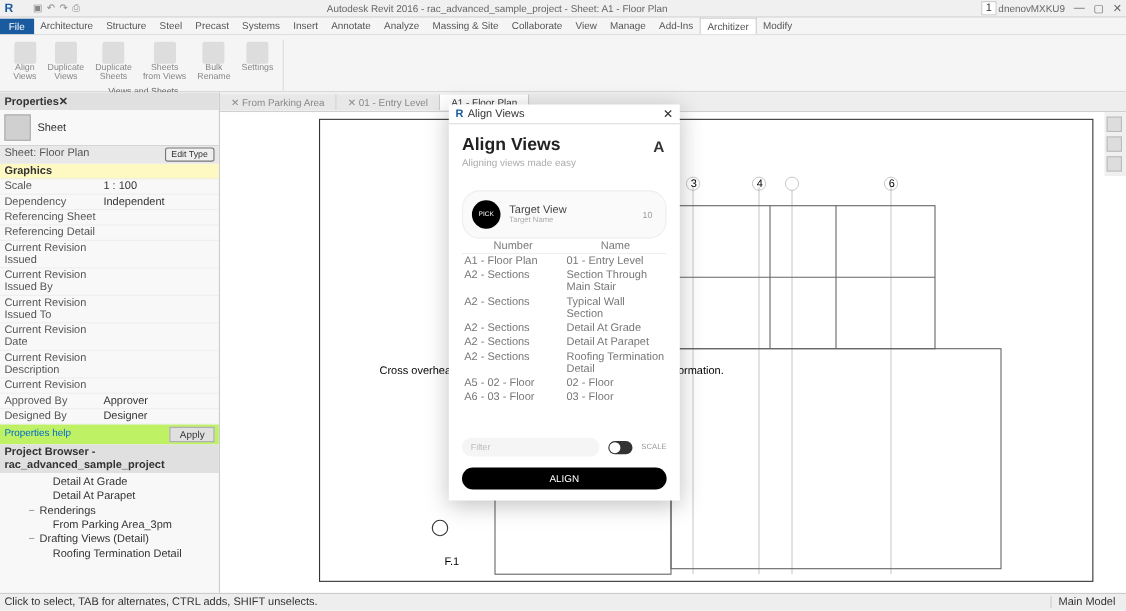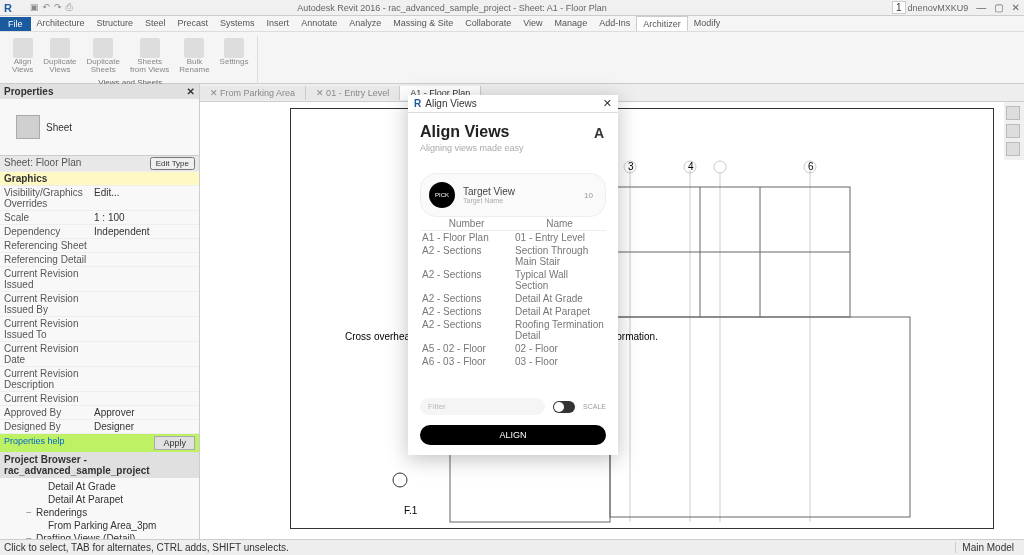--- a/index.html
+++ b/index.html
@@ -15,22 +15,22 @@
 .menubar .tab.active{background:#fff;border:1px solid #ccc;border-bottom:none}
 .ribbon{height:52px;background:#f5f5f5;border-bottom:1px solid #ccc;display:flex;align-items:flex-start;padding:4px}
 .ribbon-group{display:flex;flex-direction:column;align-items:center;padding:0 4px;border-right:1px solid #ddd}
 .ribbon-btns{display:flex;gap:2px}
 .ribbon-btn{display:flex;flex-direction:column;align-items:center;padding:2px 4px;cursor:pointer}
 .ribbon-btn .ico{width:20px;height:20px;background:#ddd;border-radius:2px}
 .ribbon-btn span{font-size:8px;color:#888;line-height:1}
 .ribbon-label{font-size:8px;color:#666;margin-top:2px}
 .main{display:flex;height:calc(100% - 100px)}
 .props{width:200px;background:#f8f8f8;border-right:1px solid #ccc;display:flex;flex-direction:column;overflow:hidden}
-.panel-hdr{background:#e0e0e0;padding:2px 4px;font-size:10px;font-weight:bold;display:flex;justify-content:space-between;align-items:center}
-.prop-sel{display:flex;align-items:center;padding:16px;gap:6px;border-bottom:1px solid #ccc}
+.panel-hdr{background:#e0e0e0;padding:2px 4px;font-size:10px;font-weight:bold;display:flex;justify-content:flex-start;align-items:center}
+.prop-sel{display:flex;align-items:center;padding:4px;gap:6px;border-bottom:1px solid #ccc}
 .prop-sel .ic{width:24px;height:24px;background:#d0d0d0;border:1px solid #aaa}
 .prop-row{display:flex;padding:1px 4px;font-size:9px;border-bottom:1px solid #eee}
 .prop-row .k{width:90px;color:#555}
 .prop-row .v{flex:1;color:#333}
 .prop-row.sect{background:#fef9c3;font-weight:bold}
 .prop-row.edit{background:#e8e8e8}
 .prop-help{display:flex;justify-content:space-between;padding:2px 4px;background:#bef264}
 .prop-help a{color:#06c;font-size:9px}
 .prop-help button{font-size:9px;padding:1px 8px;background:#e0e0e0;border:1px solid #aaa}
 .browser{flex:1;overflow:auto;padding:2px;font-size:9px}
@@ -168,24 +168,20 @@
     </div>
     <div class="prop-row edit">
       <div class="k">Sheet: Floor Plan</div>
       <div class="v" style="text-align:right"><button style="font-size:8px;padding:0 4px">Edit Type</button></div>
     </div>
     <div class="prop-row sect">
         <div>Graphics</div>
       </div>
     <div id="rows-g">
         <div class="prop-row">
-          <div class="k">Visibility/Graphics Overrides</div>
-          <div class="v">Edit...</div>
-        </div>
-        <div class="prop-row">
           <div class="k">Scale</div>
           <div class="v">1 : 100</div>
         </div>
       </div>
     <div id="rows-i">
         <div class="prop-row">
           <div class="k">Dependency</div>
           <div class="v">Independent</div>
         </div>
         <div class="prop-row">

